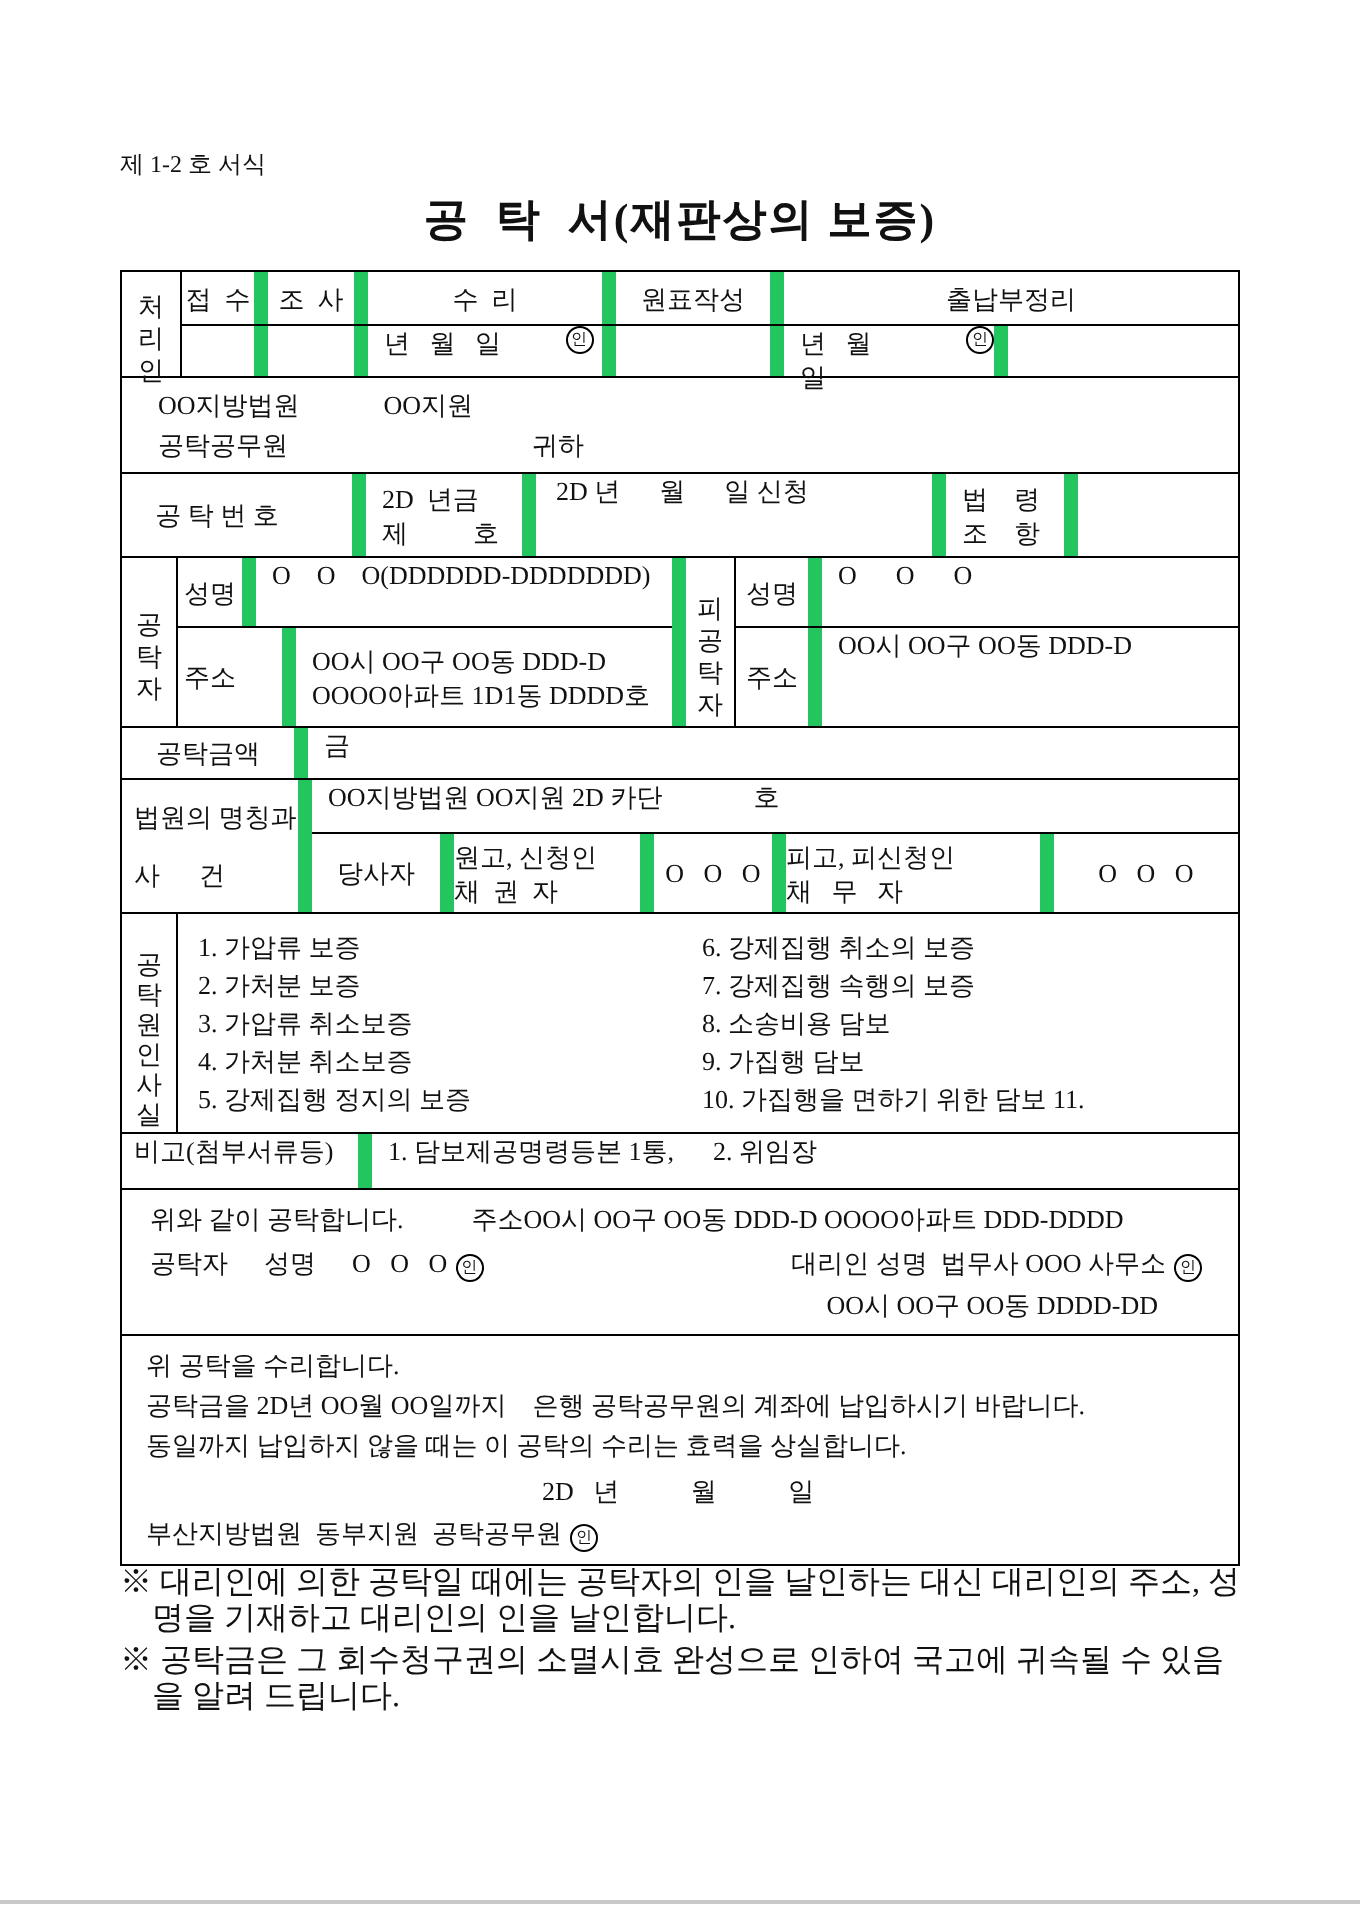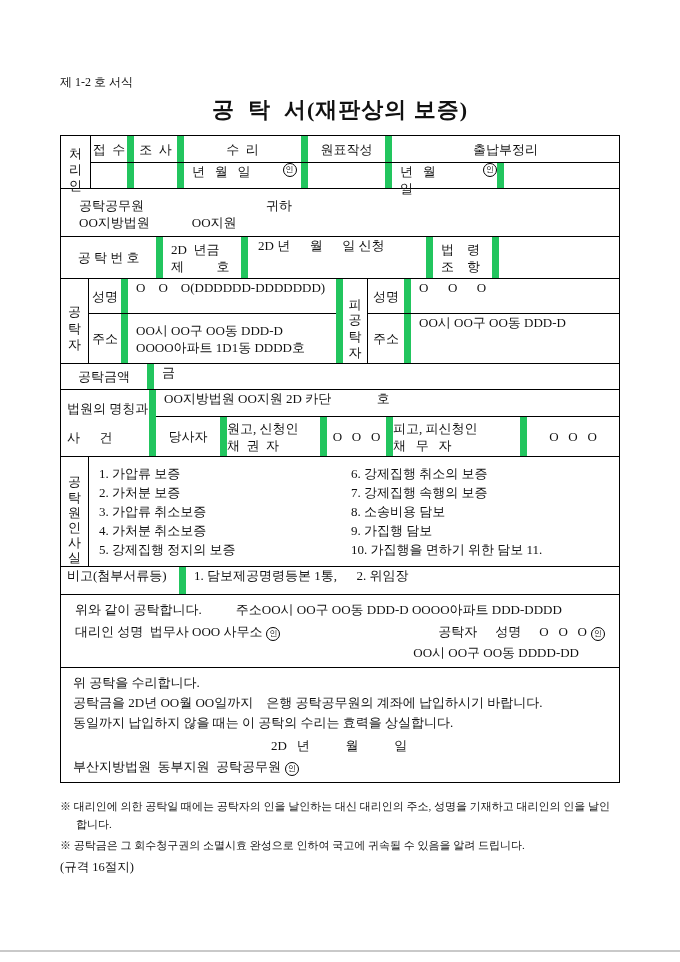--- a/index.html
+++ b/index.html
@@ -16,30 +16,30 @@
   .form { border:1.6px solid #000; width:560px; }
   .sec { border-top:1px solid #000; }
   .sec.first { border-top:none; }
   .rowf { display:flex; align-items:stretch; }
   .colf { display:flex; flex-direction:column; }
   .bl { border-left:7px solid #22c55e; }
   .bt { border-top:1px solid #000; }
   .cellc { display:flex; align-items:center; justify-content:center; text-align:center; }
   .celll { display:flex; align-items:flex-start; padding-left:8px;gap:28px; }
   .colc { display:flex; flex-direction:column; justify-content:center; align-items:flex-start; text-align:center; }
-  .coll { display:flex; flex-direction:column; justify-content:center; padding-left:8px; }
+  .coll { display:flex; flex-direction:column; justify-content:center; padding-left:8px;margin-left:20px; }
   .vwrap { display:flex; align-items:center; justify-content:center; border-right:1px solid #000; flex:0 0 auto; }
   .vtext { display:block; writing-mode:vertical-rl; text-orientation:upright; letter-spacing:3px; }
   .seal {
     display:inline-flex; align-items:center; justify-content:center;
     width:14px; height:14px; border:1px solid #000; border-radius:50%;
     font-size:8px; line-height:1; margin-left:4px; flex:0 0 auto; white-space:normal;
   }
   .cause-col > div { line-height:19px; }
-  .notes { margin-top:14px; font-size:11px; line-height:18px; }
+  .notes { font-size:16px; line-height:18px; }
   .note { padding-left:16px; text-indent:-16px; margin-bottom:3px; }
   .spec { font-size:12.5px; margin-top:5px; }
   .scan-edge { position:absolute; left:0; right:0; bottom:10px; height:2px; background:#c9c9c9; }
 </style>
 </head>
 <body>
 
 <div class="page">
 
   <div class="form-no" data-bind="document.form_no">제 1-2 호 서식</div>
@@ -70,25 +70,25 @@
           <div class="celll bl" style="width:112px">
             <span data-bind="processing.napip_date">년   월   일</span>
             <span class="seal" data-bind="seal_char">인</span>
           </div>
           <div class="bl" style="flex:1"></div>
         </div>
       </div>
     </div>
 
     <div class="sec" style="padding:5px 0 5px 18px">
+      <div>
+        <span data-bind="addressee.court">OO지방법원</span><span style="margin-left:42px" data-bind="addressee.branch">OO지원</span>
+      </div>
       <div style="margin-top:3px">
         <span data-bind="addressee.officer">공탁공무원</span><span style="margin-left:122px" data-bind="addressee.honorific">귀하</span>
-      </div>
-      <div>
-        <span data-bind="addressee.court">OO지방법원</span><span style="margin-left:42px" data-bind="addressee.branch">OO지원</span>
       </div>
     </div>
 
     <div class="sec rowf" style="height:42px">
       <div class="cellc" style="width:95px" data-bind="deposit_no.label">공 탁 번 호</div>
       <div class="coll bl" style="width:85px">
         <span data-bind="deposit_no.no_line1">2D  년금</span>
         <span data-bind="deposit_no.no_line2">제          호</span>
       </div>
       <div class="celll bl" style="width:185px; padding-left:10px" data-bind="deposit_no.application">2D 년      월      일 신청</div>
@@ -186,25 +186,25 @@
       <div class="celll bl" style="flex:1" data-bind="remarks.value">1. 담보제공명령등본 1통,      2. 위임장</div>
     </div>
 
     <div class="sec" style="padding:6px 14px">
       <div class="rowf">
         <span data-bind="declaration.statement">위와 같이 공탁합니다.</span>
         <span style="margin-left:34px" data-bind="declaration.addr_label">주소</span>
         <span style="" data-bind="declaration.addr">OO시 OO구 OO동 DDD-D OOOO아파트 DDD-DDDD</span>
       </div>
       <div class="rowf" style="justify-content:space-between; margin-top:5px">
+        <span>
+          <span data-bind="declaration.depositor_label">공탁자</span><span style="margin-left:18px" data-bind="declaration.name_label">성명</span><span style="margin-left:18px" data-bind="declaration.depositor_name">O   O   O</span><span class="seal" data-bind="seal_char">인</span>
+        </span>
         <span style="padding-right:4px">
           <span data-bind="declaration.agent_line">대리인 성명  법무사 OOO 사무소</span><span class="seal" data-bind="seal_char">인</span>
-        </span>
-        <span>
-          <span data-bind="declaration.depositor_label">공탁자</span><span style="margin-left:18px" data-bind="declaration.name_label">성명</span><span style="margin-left:18px" data-bind="declaration.depositor_name">O   O   O</span><span class="seal" data-bind="seal_char">인</span>
         </span>
       </div>
       <div style="text-align:right; padding-right:26px; margin-top:3px" data-bind="declaration.agent_addr">OO시 OO구 OO동 DDDD-DD</div>
     </div>
 
     <div class="sec" style="padding:6px 12px">
       <div data-bind="acceptance.line1">위 공탁을 수리합니다.</div>
       <div style="margin-top:3px" data-bind="acceptance.line2">공탁금을 2D년 OO월 OO일까지    은행 공탁공무원의 계좌에 납입하시기 바랍니다.</div>
       <div style="margin-top:3px" data-bind="acceptance.line3">동일까지 납입하지 않을 때는 이 공탁의 수리는 효력을 상실합니다.</div>
       <div style="margin:6px 0 4px 198px" data-bind="acceptance.date_line">2D   년           월           일</div>
@@ -213,16 +213,15 @@
       </div>
     </div>
 
 
   </div>
 
   <div class="notes">
     <div class="note" data-bind="notes.0">※ 대리인에 의한 공탁일 때에는 공탁자의 인을 날인하는 대신 대리인의 주소, 성명을 기재하고 대리인의 인을 날인합니다.</div>
     <div class="note" data-bind="notes.1">※ 공탁금은 그 회수청구권의 소멸시효 완성으로 인하여 국고에 귀속될 수 있음을 알려 드립니다.</div>
   </div>
-  <div class="spec" data-bind="document.spec">(규격 16절지)</div>
 
   <div class="scan-edge"></div>
 </div>
 
 </body></html>

